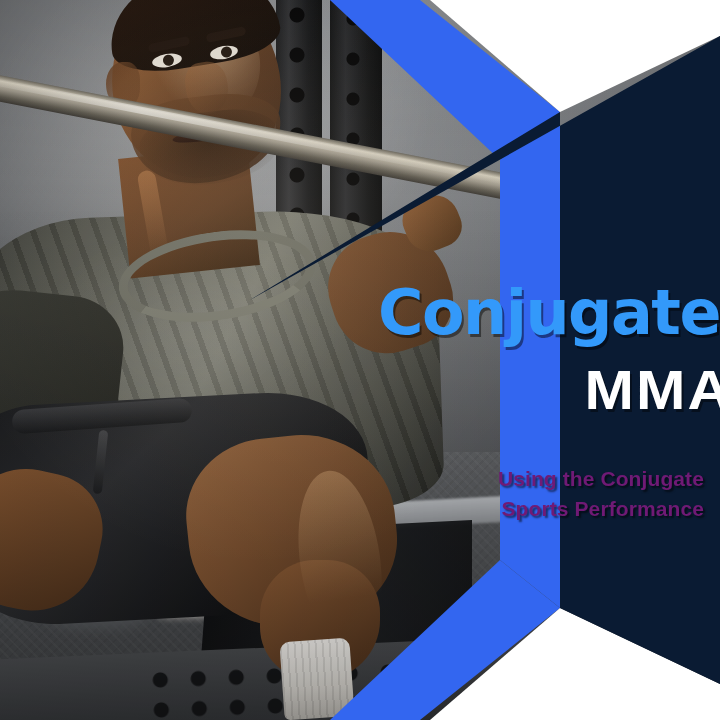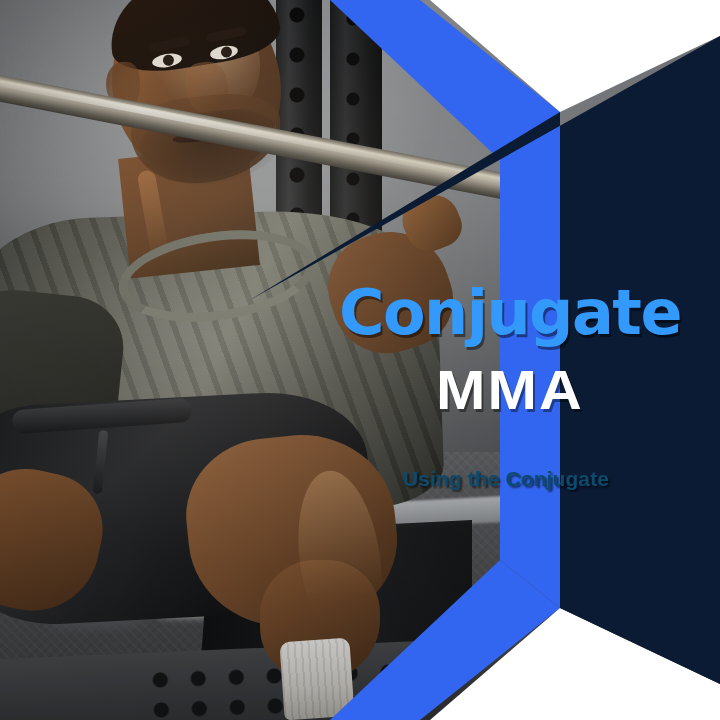--- a/index.html
+++ b/index.html
@@ -426,21 +426,21 @@
     width: 720px;
     height: 720px;
   }
 
   
   .text-block {
     position: absolute;
     left: 300px;
     top: 282px;
     width: 420px;
-    text-align: center;
+    text-align: right;
     z-index: 6;
   }
   .title-main {
     font-family: "DejaVu Sans", sans-serif;
     font-weight: bold;
     font-size: 62px;
     line-height: 1.0;
     letter-spacing: -1.5px;
     margin: 0;
     text-shadow: 2px 3px 0 rgba(0,0,0,0.45);
@@ -451,26 +451,26 @@
     font-weight: bold;
     font-size: 56px;
     line-height: 1.0;
     letter-spacing: 2px;
     margin: 18px 0 0 0;
     color: #ffffff;
     text-shadow: 2px 3px 0 rgba(0,0,0,0.40);
     transform: scaleX(1.06);
   }
   .tagline {
-    margin: 46px 8px 0 0;
+    margin: 46px 16px 0 0;
     font-family: "Liberation Sans", sans-serif;
     font-weight: bold;
     font-size: 21px;
     line-height: 1.45;
-    color: #0c4a6e;
+    color: #701a75;
     letter-spacing: 0.1px;
     text-shadow: 2px 2px 2px rgba(0,0,0,0.55);
   }
   .tagline span { display: block; }
 </style>
 </head>
 <body>
 
 <div id="poster">
 
@@ -554,16 +554,17 @@
     <polygon fill="#FFFFFF" points="560,608 720,684 720,720 430,720"></polygon>
 
     <polygon fill="#0A1B33" points="720,36 720,684 560,608 560,112 250,300"></polygon>
   </svg>
 
   <div class="text-block">
     <h1 class="title-main" style="color: rgb(51, 153, 250);">Conjugate</h1>
     <h2 class="title-sub">MMA</h2>
     <p class="tagline">
       <span>Using the Conjugate</span>
+      <span>Sports Performance</span>
     </p>
   </div>
 
 </div>
 
 </body></html>

